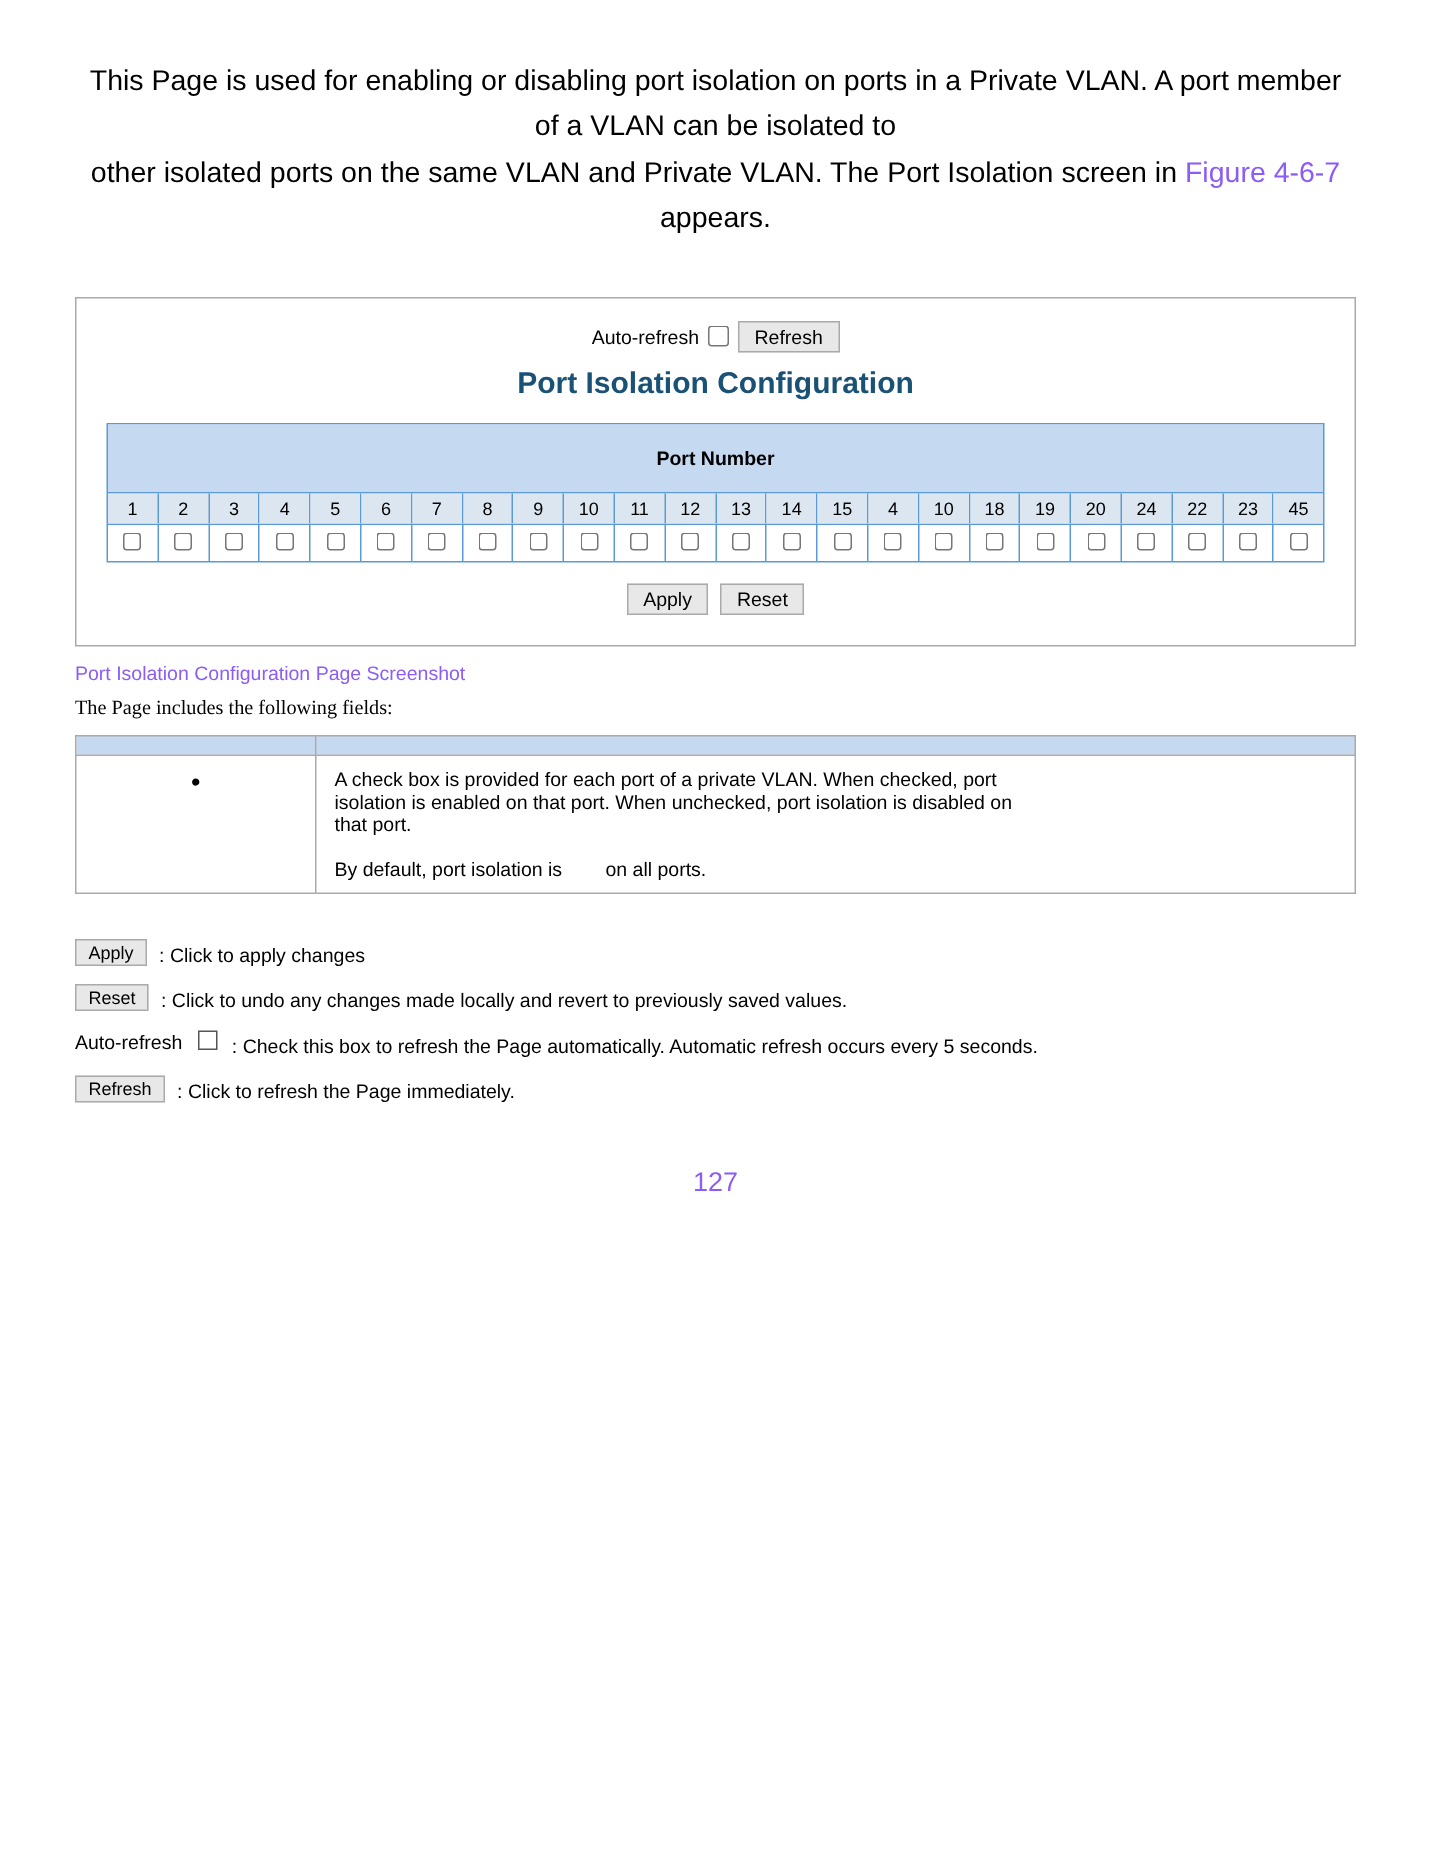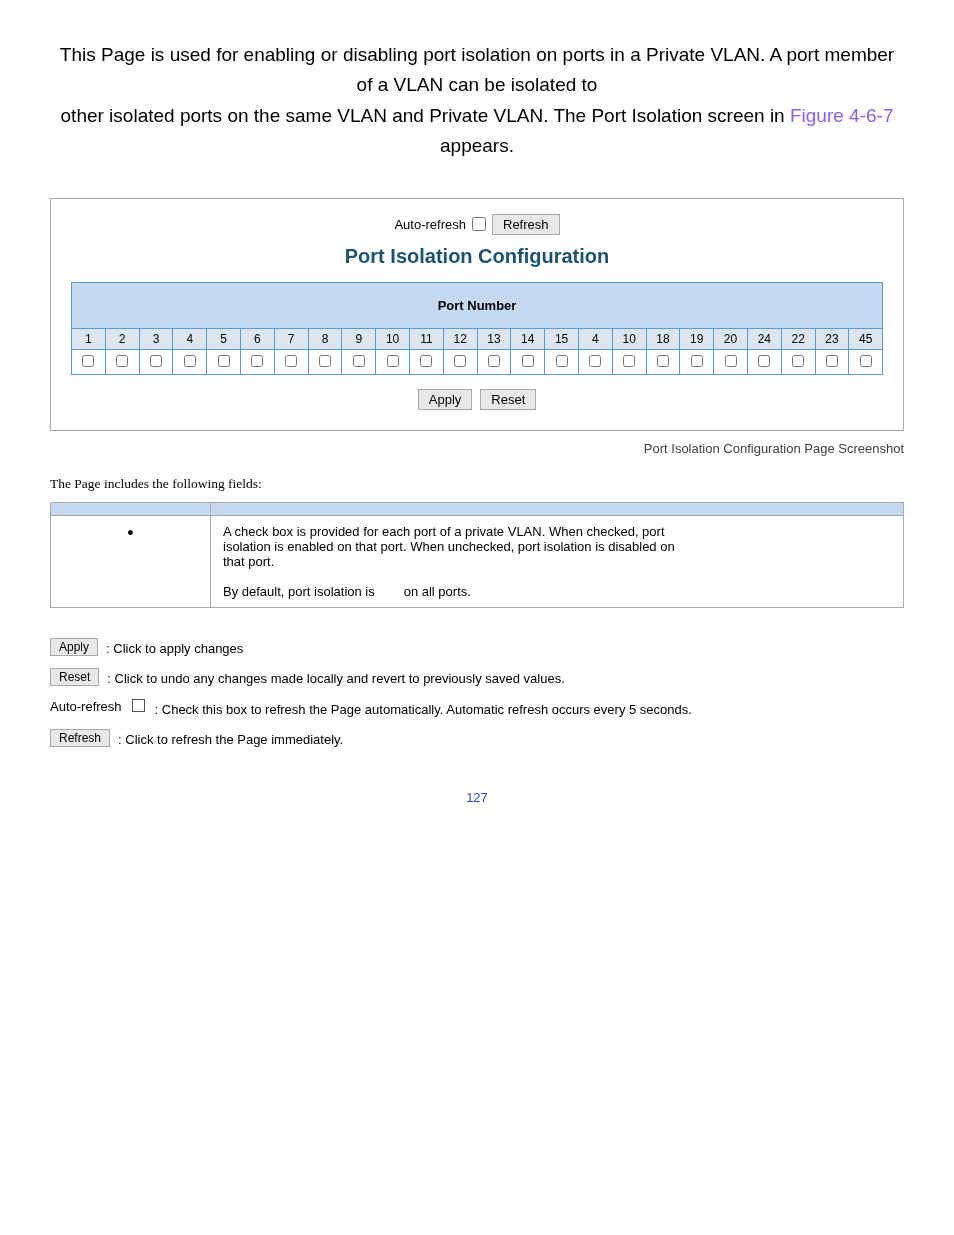--- a/index.html
+++ b/index.html
@@ -101,24 +101,24 @@
       height: 12px;
     }
     .apply-reset-row {
       text-align: center;
       margin-top: 10px;
       display: flex;
       justify-content: center;
       gap: 8px;
     }
     .caption-text {
-      text-align: right;
-      font-size: 13px;
-      color: #404040;
-      margin-bottom: 20px;
+      text-align: left;
+      font-size: 13px;
+      color: #8b5cf6;
+      margin-bottom: 8px;
     }
     .fields-label {
       font-size: 13.5px;
       margin-bottom: 10px;
       font-family: Liberation Serif, serif;
     }
     .fields-table {
       width: 100%;
       border-collapse: collapse;
       margin-bottom: 30px;
@@ -162,22 +162,22 @@
       white-space: nowrap;
       flex-shrink: 0;
     }
     .bottom-item .desc-text {
       line-height: 1.5;
       padding-top: 1px;
     }
     .page-number {
       text-align: center;
       margin-top: 40px;
-      font-size: 13px;
-      color: #1d4ed8;
+      font-size: 18px;
+      color: #8b5cf6;
     }
     .autorefresh-checkbox-inline {
       display: inline-block;
       width: 13px;
       height: 13px;
       border: 1px solid #555;
       background: #fff;
       vertical-align: middle;
       margin: 0 2px;
     }

